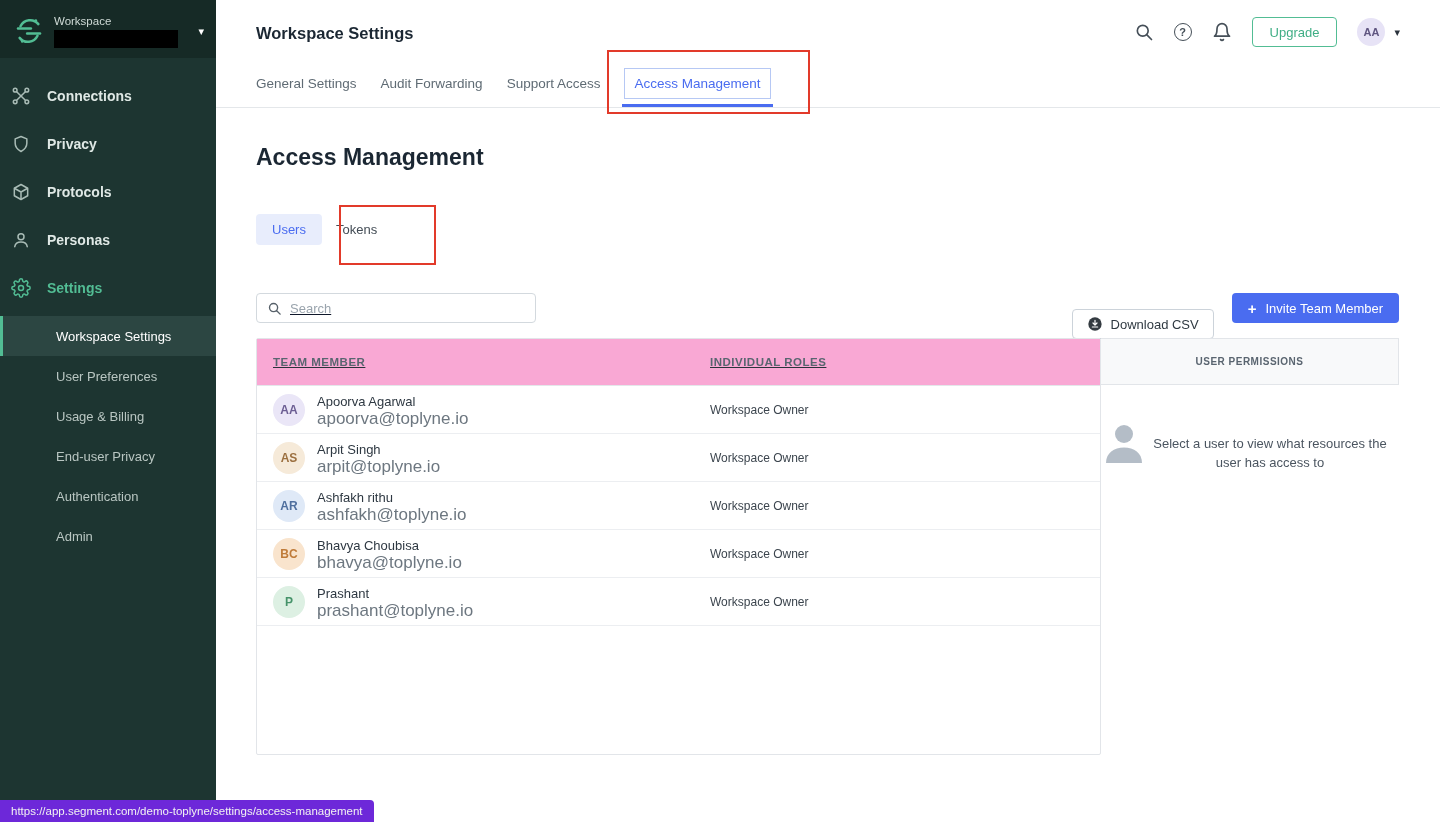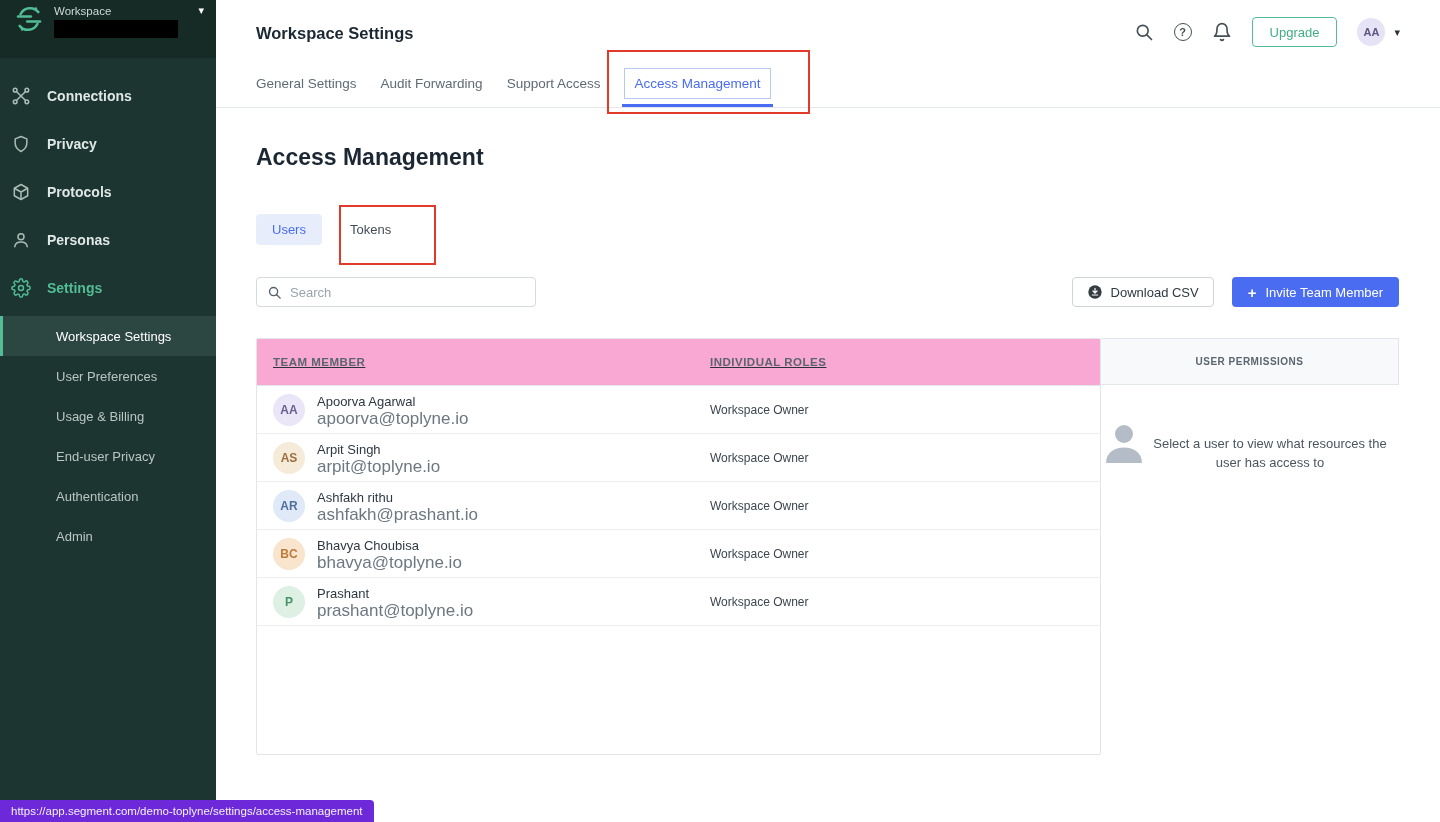--- a/index.html
+++ b/index.html
@@ -5,21 +5,21 @@
   * { margin:0; padding:0; box-sizing:border-box; }
   html,body { width:1440px; height:822px; }
   body {
     position:relative; overflow:hidden; background:#fff;
     font-family:"Liberation Sans", sans-serif; color:#2a333c;
   }
   svg { display:block; }
 
   
   .sidebar { position:absolute; left:0; top:0; width:216px; height:822px; background:#1d3531; }
-  .ws-header { height:58px; background:#162a26; display:flex; align-items:flex-start; padding:4px 12px 0 14px; cursor:pointer; }
+  .ws-header { height:58px; background:#162a26; display:flex; align-items:center; padding:4px 12px 0 14px; cursor:pointer; }
   .logo { width:30px; height:30px; flex:0 0 auto; margin-right:10px; }
   .ws-meta { flex:1; min-width:0; }
   .ws-label { font-size:11.5px; color:#cfdad6; line-height:14px; }
   .ws-redacted { margin-top:2px; width:124px; height:18px; background:#000; }
   .ws-caret { color:#fff; font-size:11px; margin-left:6px; }
 
   .nav { padding-top:14px; }
   .nav-item { display:flex; align-items:center; height:48px; padding-left:11px; color:#dfe8e5; font-size:14px; font-weight:600; cursor:pointer; }
   .nav-item .nicon { width:20px; height:20px; margin-right:16px; color:#a9bcb6; }
   .nav-item.green { color:#52bd94; }
@@ -42,31 +42,31 @@
   .help-circle { width:18px; height:18px; border:1.6px solid #454f58; border-radius:50%; display:flex; align-items:center; justify-content:center; font-size:11px; font-weight:700; color:#454f58; cursor:pointer; }
   .upgrade-btn { height:30px; padding:0 17px; border:1px solid #52bd94; border-radius:4px; background:#fff; color:#3fae85; font-size:13px; display:flex; align-items:center; cursor:pointer; }
   .avatar-menu { display:flex; align-items:center; gap:9px; cursor:pointer; }
   .avatar-sm { width:28px; height:28px; border-radius:50%; background:#e7e3f6; color:#5f5580; font-size:11px; font-weight:700; display:flex; align-items:center; justify-content:center; }
   .menu-caret { font-size:11px; color:#2a333c; }
 
   
   .content { position:absolute; left:216px; top:108px; right:0; bottom:0; background:#fff; }
   .page-title { position:absolute; left:40px; top:36px; font-size:23px; font-weight:700; color:#1b2733; }
 
-  .view-tabs { position:absolute; left:40px; top:106px; display:flex; align-items:center; gap:26px; }
+  .view-tabs { position:absolute; left:40px; top:106px; display:flex; align-items:center; gap:12px; }
   .vtab { font-size:13px; color:#434c55; padding:8px 2px; cursor:pointer; }
   .vtab.active { background:#e8edfc; color:#4a6cf0; border-radius:4px; padding:8px 16px; }
 
   .controls { position:absolute; left:40px; right:41px; top:169px; display:flex; align-items:center; }
   .search-box { width:280px; height:30px; border:1px solid #d3d9de; border-radius:4px; display:flex; align-items:center; padding:0 10px; background:#fff; }
   .search-box svg { width:15px; height:15px; color:#566069; margin-right:8px; flex:0 0 auto; }
-  .search-box input { border:none; outline:none; flex:1; font-size:13px; font-family:"Liberation Sans", sans-serif; color:#0f172a; background:transparent; }
+  .search-box input { border:none; outline:none; flex:1; font-size:13px; font-family:"Liberation Sans", sans-serif; color:#0f172a; background:transparent;text-decoration:underline; }
   .search-box input::placeholder { color:#9aa4ad; }
   .controls-right { margin-left:auto; display:flex; align-items:center; gap:18px; }
-  .btn-secondary { height:30px; background:#fff; border:1px solid #ccd3da; border-radius:4px; padding:0 14px; display:flex; align-items:center; gap:8px; font-size:13px; color:#2f3941; cursor:pointer; }
+  .btn-secondary { height:30px; background:#fff; border:1px solid #ccd3da; border-radius:4px; padding:0 14px; display:flex; align-items:center; gap:8px; font-size:13px; color:#2f3941; cursor:pointer;margin-top:32px; }
   .btn-secondary svg { width:16px; height:16px; }
   .btn-primary { height:30px; background:#4a6cf0; border:none; border-radius:4px; padding:0 16px; display:flex; align-items:center; gap:9px; font-size:13px; color:#fff; cursor:pointer; }
   .btn-primary .plus { font-size:15px; font-weight:700; line-height:1; }
 
   .members-table { position:absolute; left:40px; top:230px; width:845px; height:417px; border:1px solid #e2e5e9; border-radius:2px; background:#fff; }
   .t-head { display:grid; grid-template-columns:437px 1fr; align-items:center; height:47px; background:#f9a8d4; border-bottom:1px solid #e4e7ea; padding-left:16px;text-decoration:underline; }
   .t-head span { font-size:11.5px; font-weight:600; letter-spacing:0.5px; color:#5a6570; }
   .t-row { display:grid; grid-template-columns:437px 1fr; align-items:center; height:48px; border-bottom:1px solid #eceef1; padding-left:16px; cursor:pointer; }
   .member { display:flex; align-items:center; gap:12px; }
   .avatar-row { width:32px; height:32px; border-radius:50%; display:flex; align-items:center; justify-content:center; font-size:12px; font-weight:700; flex:0 0 auto; }
@@ -258,21 +258,21 @@
         </div>
       </div>
       <div class="m-role">Workspace Owner</div>
     </div>
 
     <div class="t-row">
       <div class="member">
         <div class="avatar-row" style="background: rgb(223, 233, 247); color: rgb(79, 111, 158);">AR</div>
         <div>
           <div class="m-name">Ashfakh rithu</div>
-          <div class="m-email">ashfakh@prashant.io</div>
+          <div class="m-email">ashfakh@toplyne.io</div>
         </div>
       </div>
       <div class="m-role">Workspace Owner</div>
     </div>
 
     <div class="t-row">
       <div class="member">
         <div class="avatar-row" style="background: rgb(249, 228, 205); color: rgb(191, 123, 57);">BC</div>
         <div>
           <div class="m-name">Bhavya Choubisa</div>

